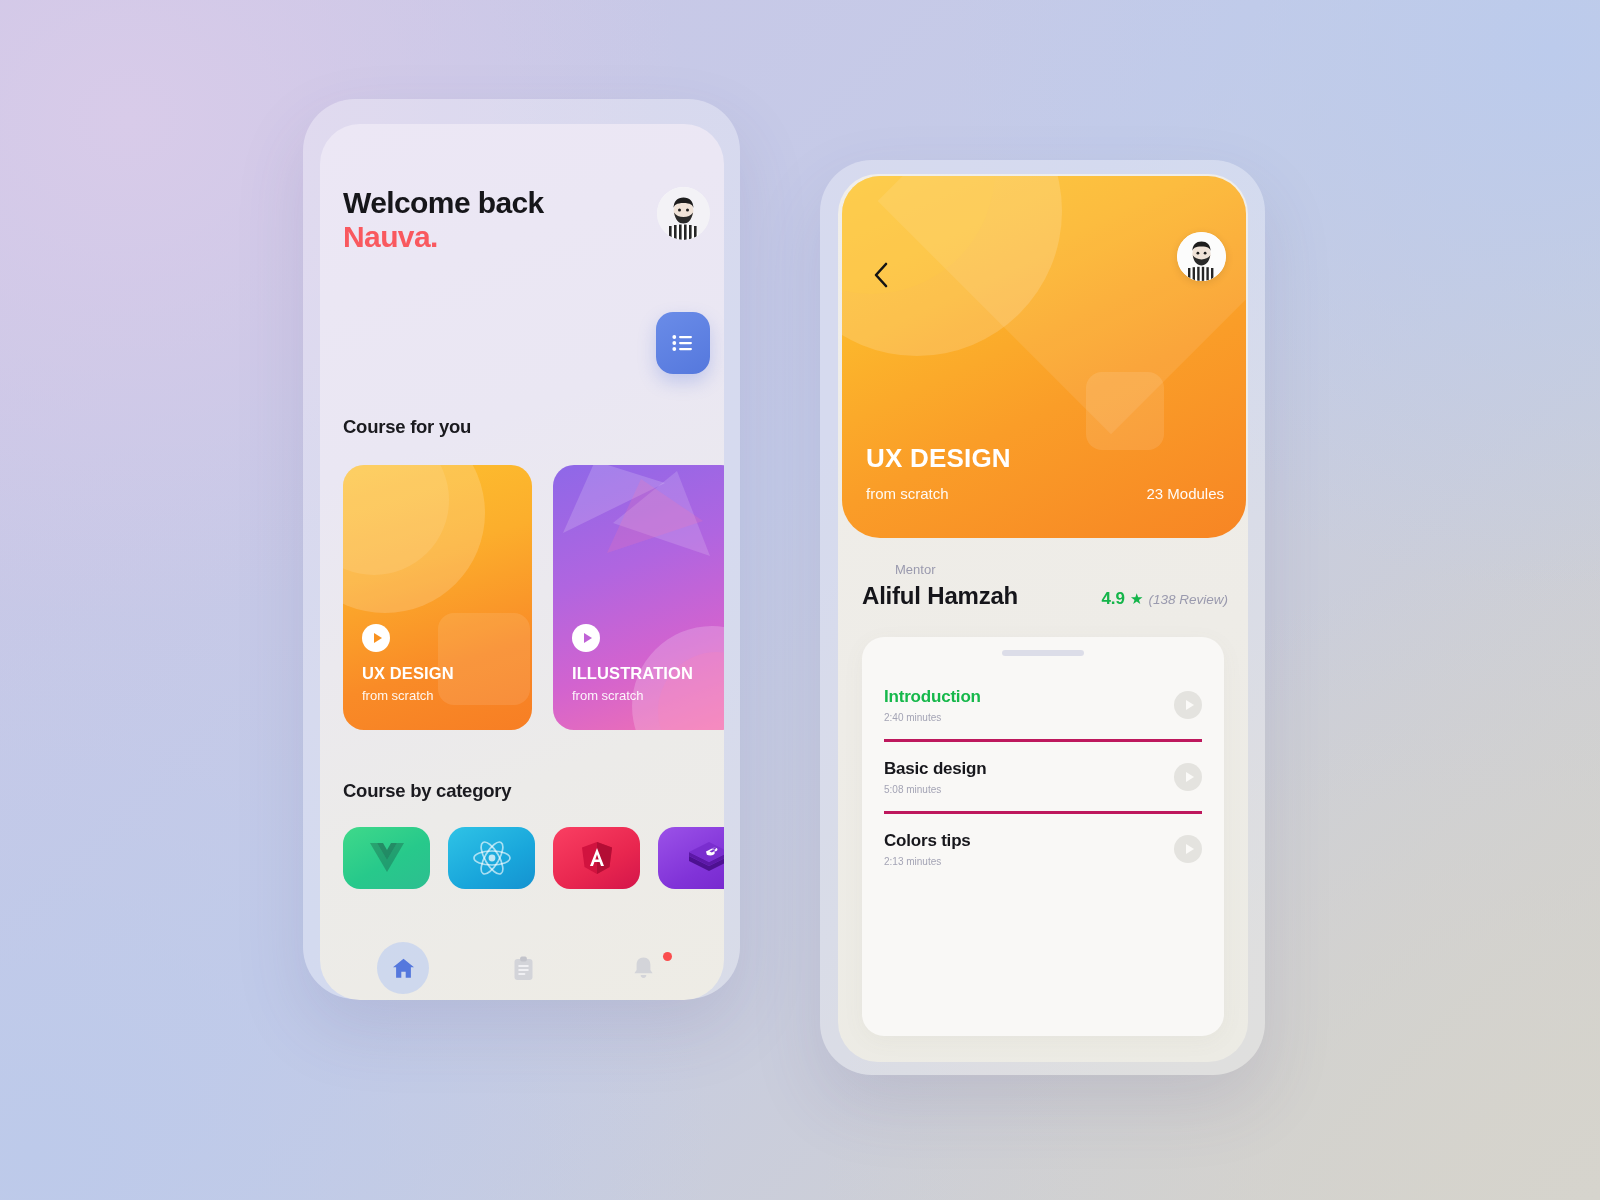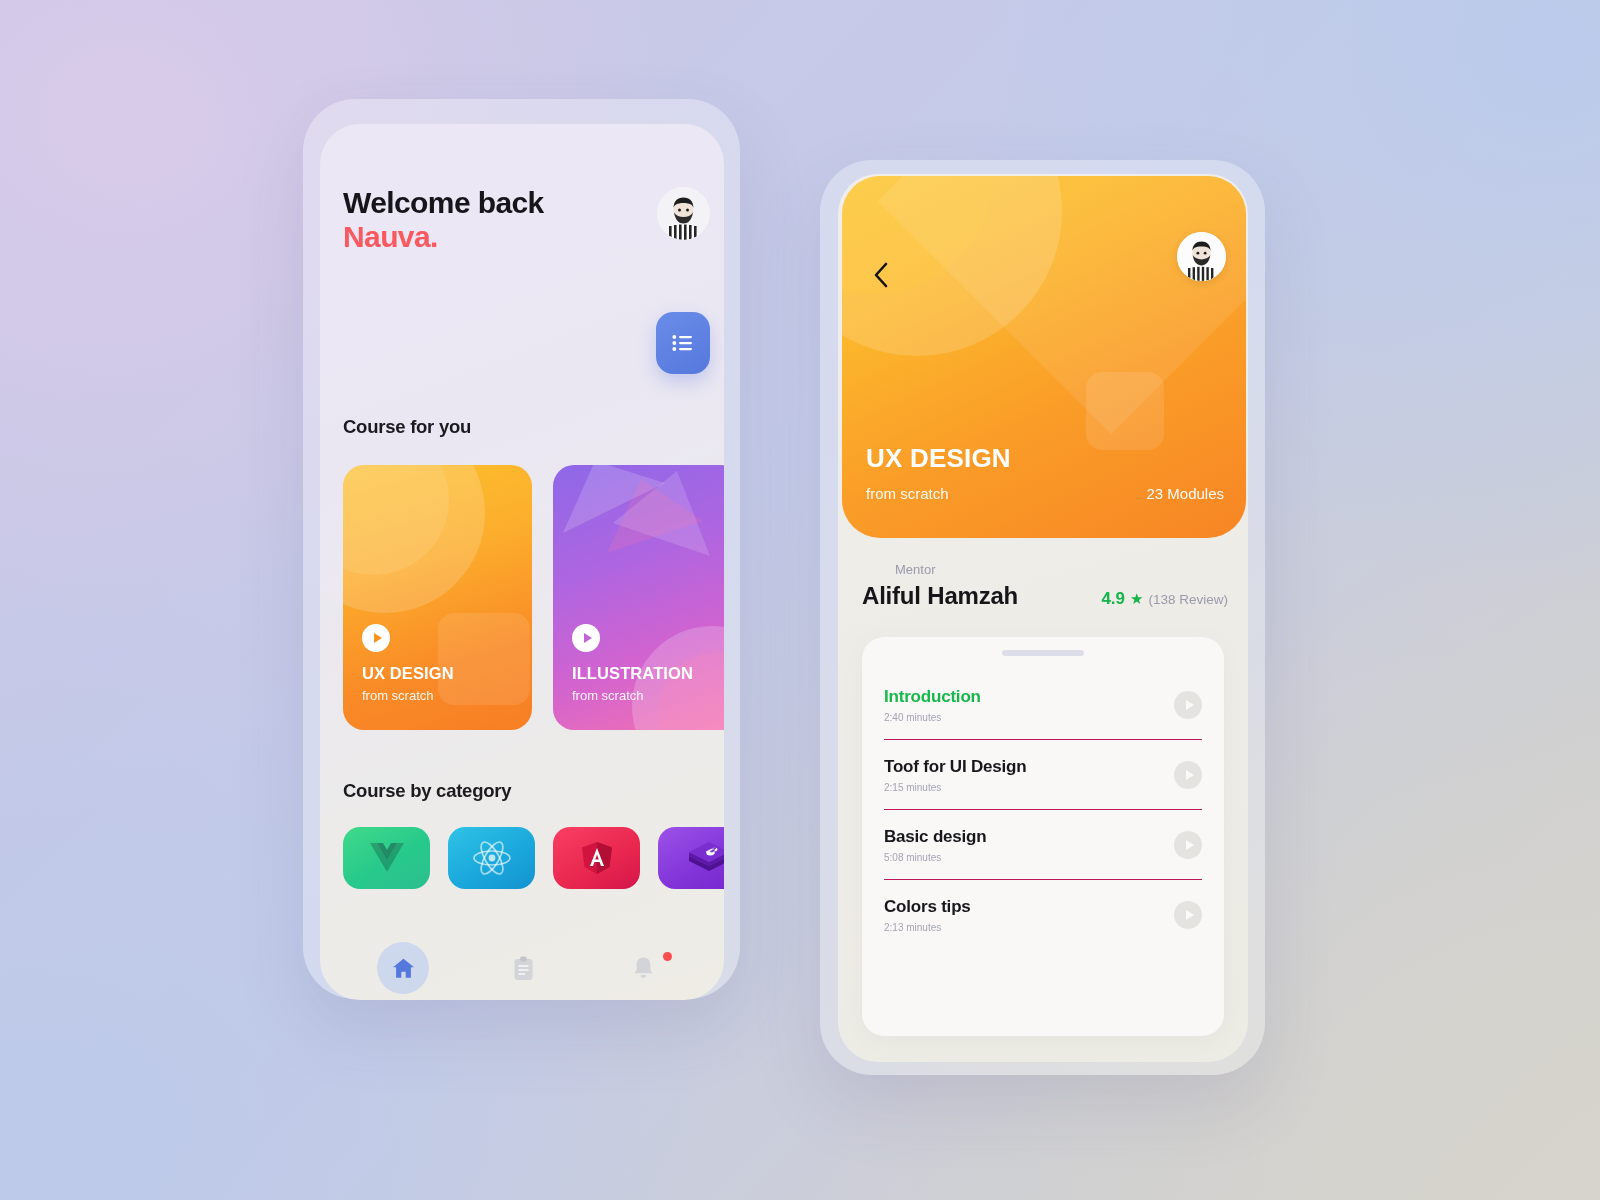--- a/index.html
+++ b/index.html
@@ -98,28 +98,28 @@
   .hero-sub { position:absolute; left:24px; bottom:36px; color:rgba(255,255,255,0.95); font-size:15px; z-index:5; }
   .hero-modules { position:absolute; right:22px; bottom:36px; color:rgba(255,255,255,0.97); font-size:15px; z-index:5; }
 
   .mentor-block { position:absolute; left:24px; top:388px; width:366px; }
   .mentor-label { font-size:13px; color:#9a9aae; margin-bottom:5px;margin-left:33px; }
   .mentor-row { display:flex; align-items:baseline; justify-content:space-between; }
   .mentor-name { font-size:24px; font-weight:bold; color:#15151a; letter-spacing:-0.2px; }
   .rating-wrap { display:flex; align-items:baseline; gap:5px; }
   .rating-num { color:#14b54a; font-weight:bold; font-size:17px; }
   .rating-star { color:#14b54a; font-size:15px; }
-  .rating-reviews { color:#9a9aae; font-size:13.5px; }
+  .rating-reviews { color:#9a9aae; font-size:13.5px;font-style:italic; }
 
   .lesson-card { position:absolute; left:24px; top:463px; width:362px; height:399px;
                  background:#f9f8f6; border-radius:22px; box-shadow:0 5px 22px rgba(120,110,90,0.05); }
   .drag-handle { width:82px; height:6px; border-radius:3px; background:#dcdde8; margin:13px auto 0; }
   .lesson-list { padding:14px 22px 0; }
   .lesson-item { padding:17px 0 16px; display:flex; align-items:center; justify-content:space-between;
-                 border-bottom:1px solid #be185d; cursor:pointer; }
+                 border-bottom:3px solid #be185d; cursor:pointer; }
   .lesson-item:last-child { border-bottom:none; }
   .lesson-name { font-size:17px; font-weight:bold; color:#17171c; letter-spacing:-0.2px; }
   .lesson-name.active { color:#16b84b; }
   .lesson-time { font-size:10px; color:#a4a4b5; margin-top:5px; }
   .lesson-play { width:28px; height:28px; border-radius:50%; background:#e4e3df;
                  display:flex; align-items:center; justify-content:center; flex:0 0 auto; }
   .lesson-play::after { content:""; width:0; height:0; border-left:8px solid #fbfaf8;
                         border-top:5px solid transparent; border-bottom:5px solid transparent; margin-left:3px; }
 </style>
 </head>
@@ -332,27 +332,20 @@
     <div class="lesson-list">
 
       <div class="lesson-item">
         <div>
           <div class="lesson-name active">Introduction</div>
           <div class="lesson-time">2:40 minutes</div>
         </div>
         <div class="lesson-play"></div>
       </div>
 
-      <div class="lesson-item">
-        <div>
-          <div class="lesson-name">Toof for UI Design</div>
-          <div class="lesson-time">2:15 minutes</div>
-        </div>
-        <div class="lesson-play"></div>
-      </div>
 
       <div class="lesson-item">
         <div>
           <div class="lesson-name">Basic design</div>
           <div class="lesson-time">5:08 minutes</div>
         </div>
         <div class="lesson-play"></div>
       </div>
 
       <div class="lesson-item">

